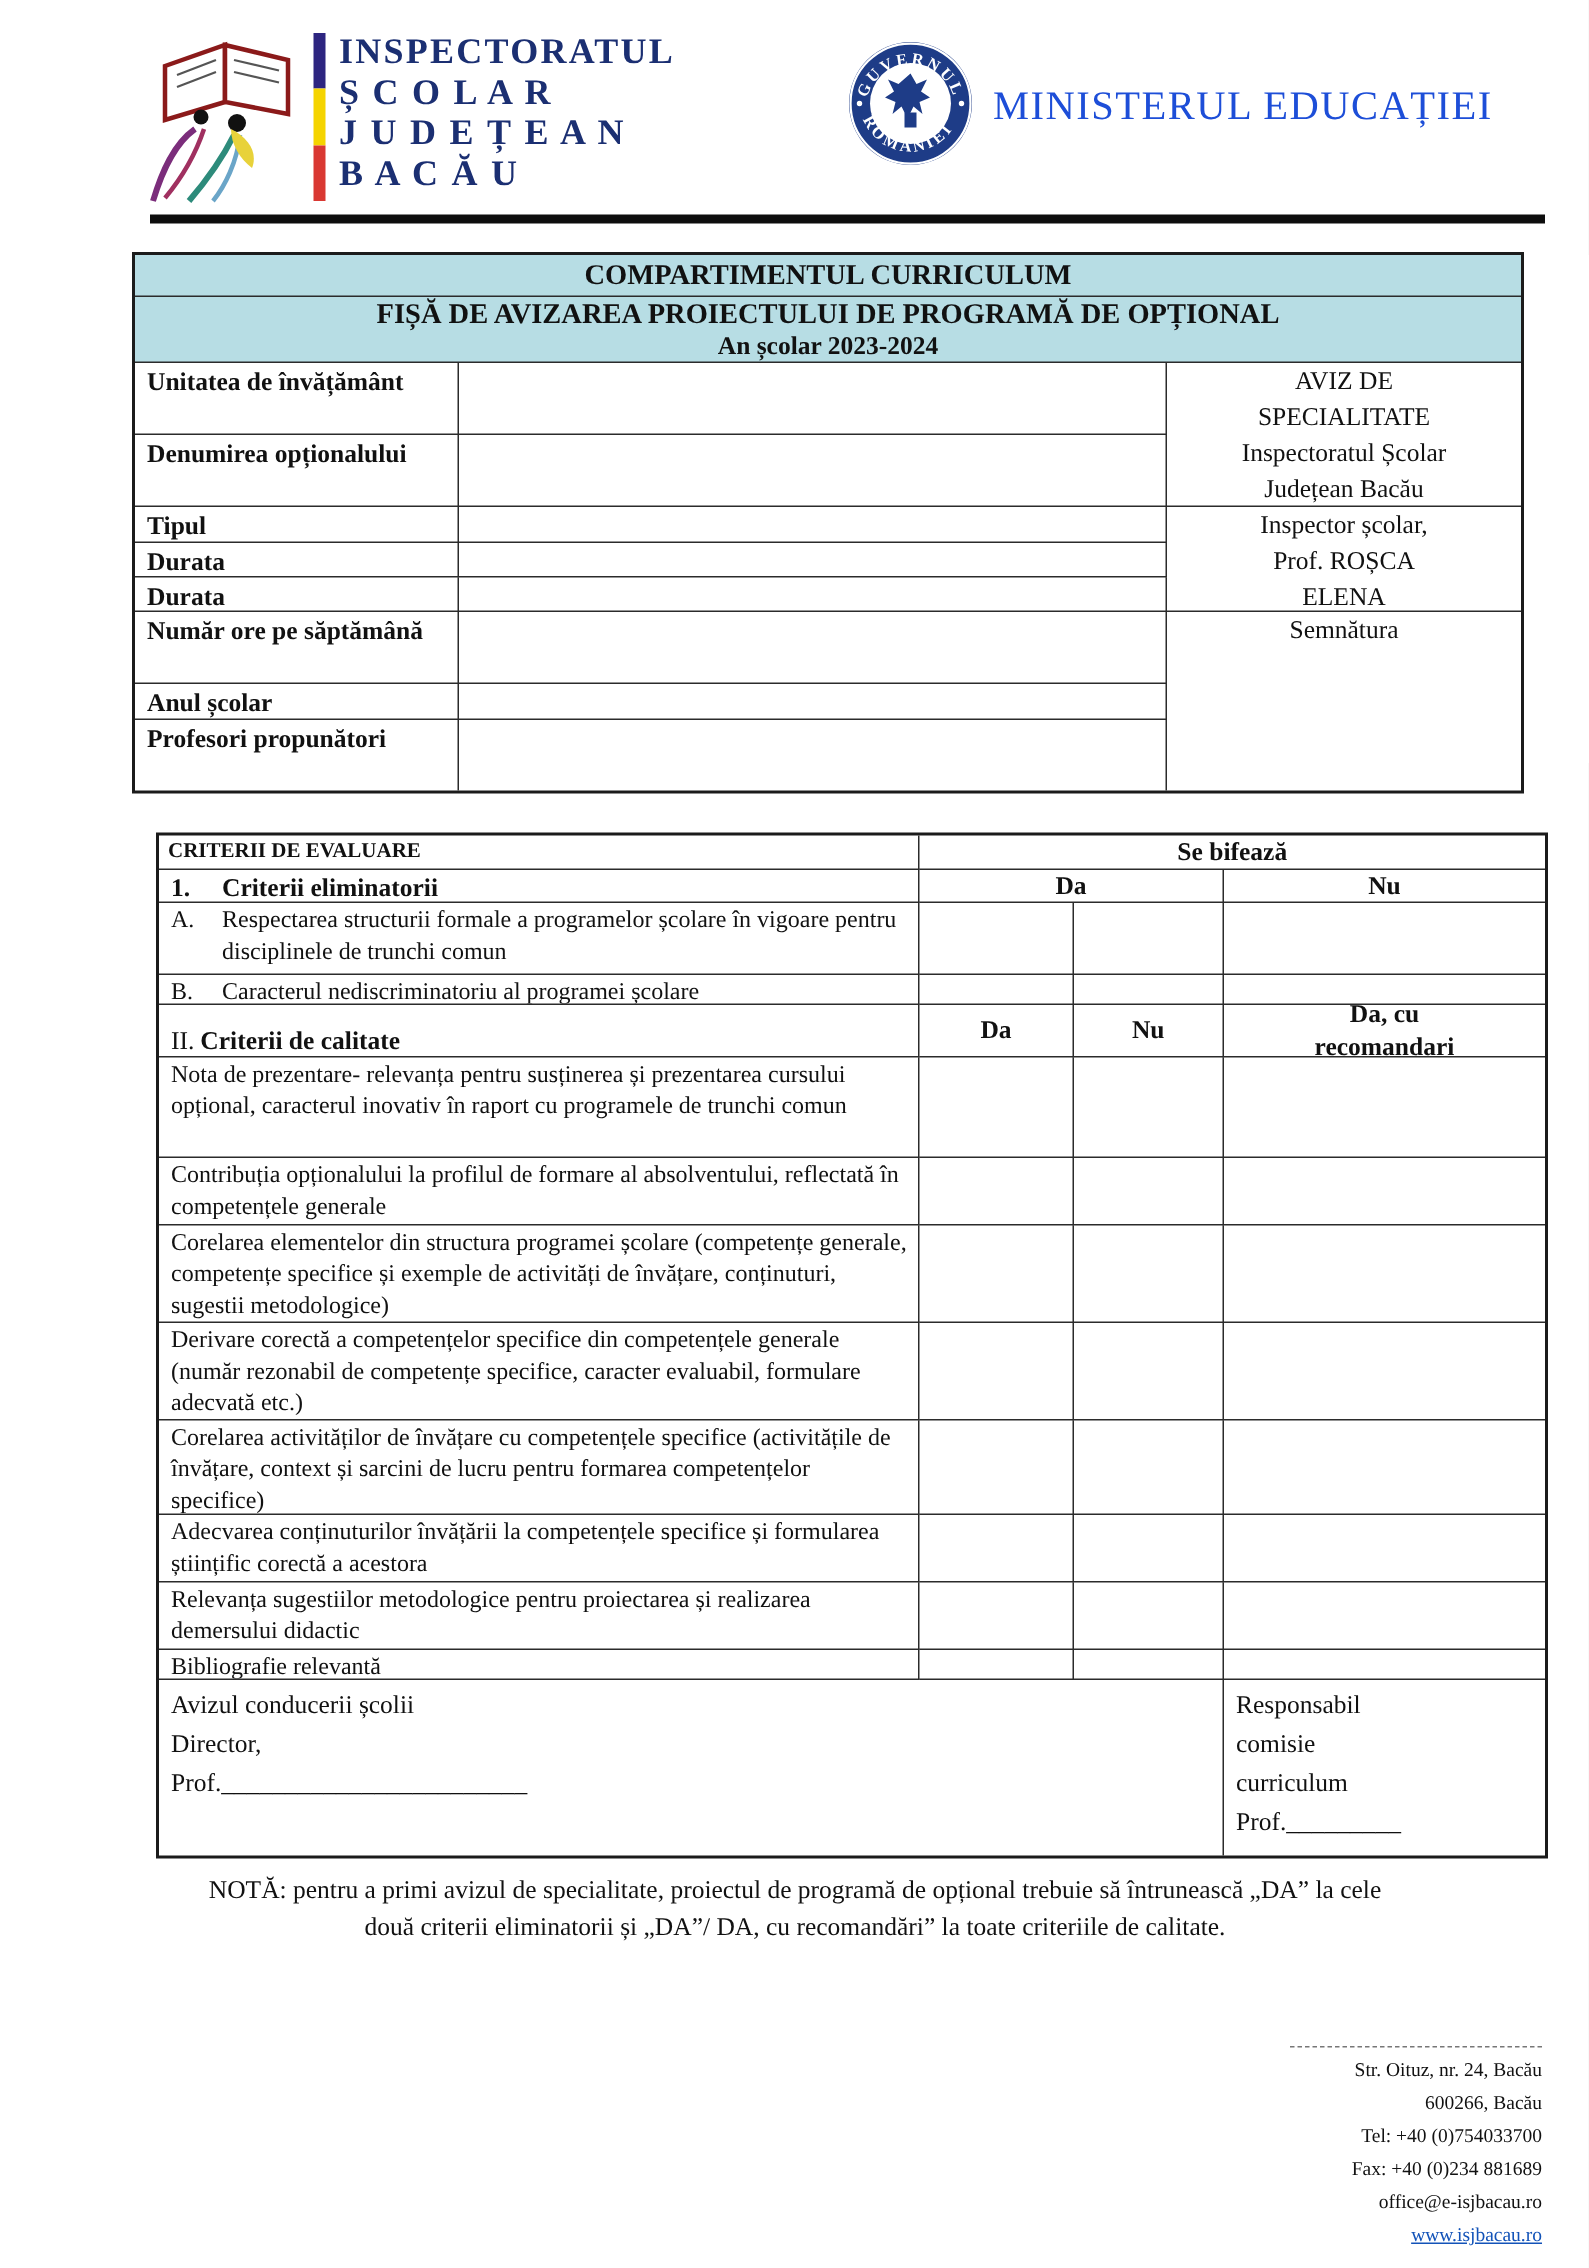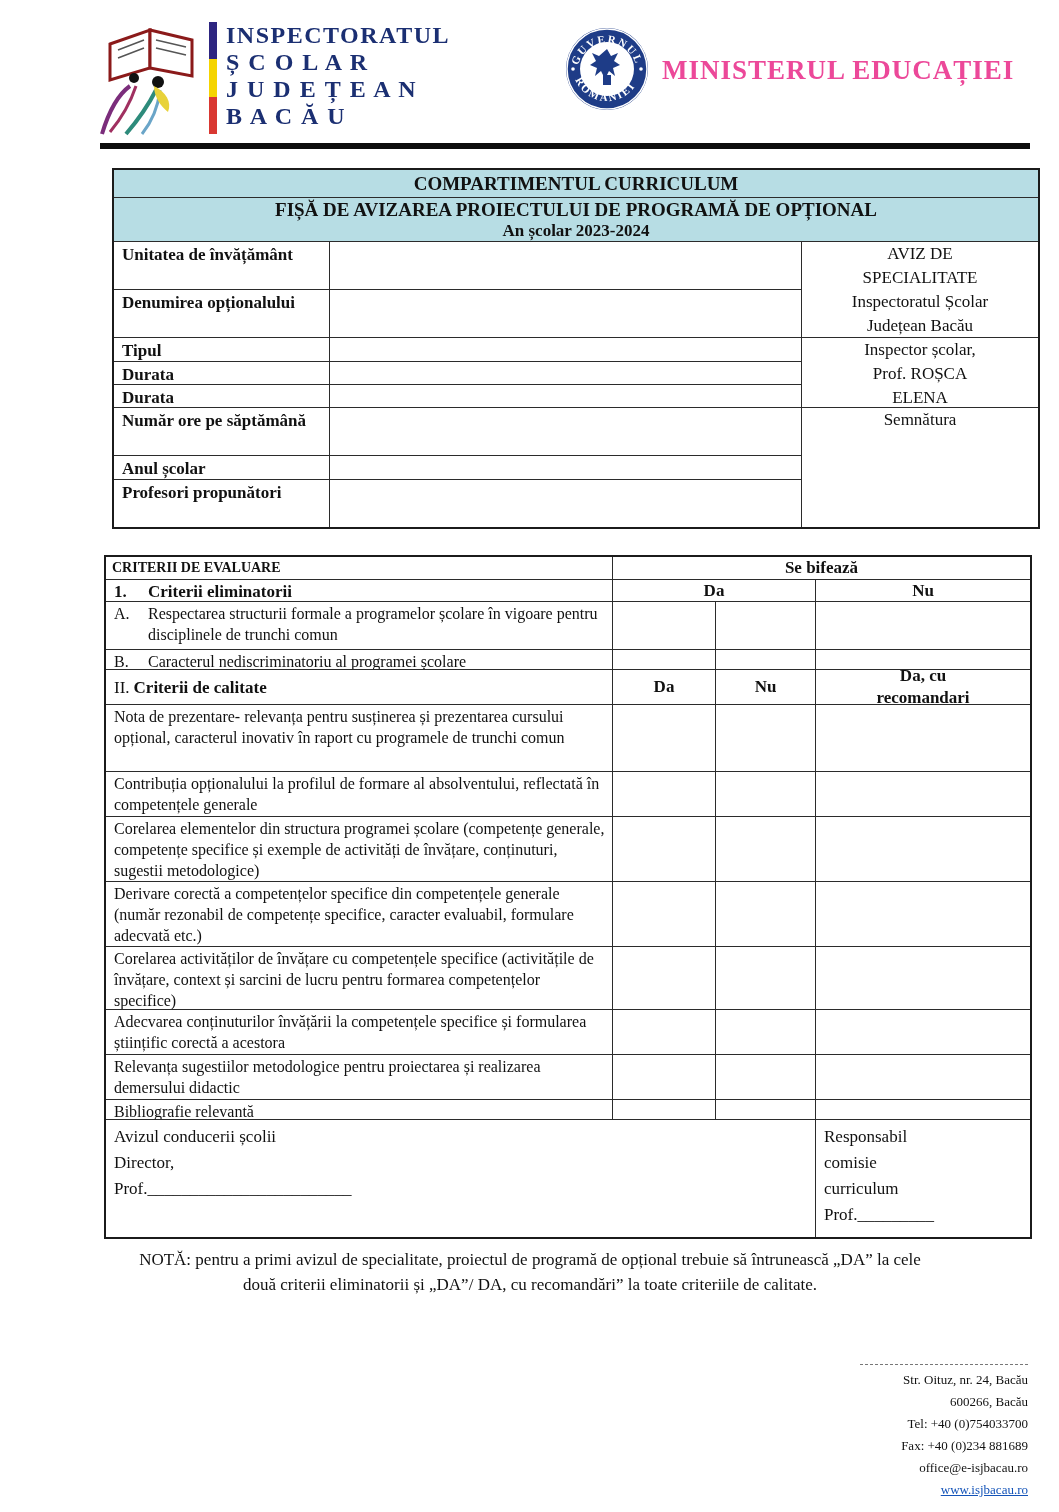--- a/index.html
+++ b/index.html
@@ -7,47 +7,47 @@
   .page { position:relative; width:1059px; height:1512px; background:#ffffff; margin:0 auto; overflow:hidden; }
 
   
   .isj-logo { position:absolute; left:96px; top:14px; width:370px; height:124px; }
   .isj-art { position:absolute; left:0; top:2px; }
   .flag-stripe { position:absolute; left:113px; top:8px; width:8px; height:112px; display:flex; flex-direction:column; }
   .flag-stripe div { flex:1; }
   .fs-blue { background:#2d2580; } .fs-yellow { background:#f5d400; } .fs-red { background:#d93832; }
   .isj-text { position:absolute; left:130px; top:8px; width:236px; color:#1b2f72; font-weight:bold; font-size:24px; line-height:27px; letter-spacing:1.5px; white-space:nowrap; }
   .gov-seal { position:absolute; left:565px; top:27px; }
-  .ministry { position:absolute; left:662px; top:55px; font-size:27px; font-weight:bold; letter-spacing:1px; color:#ec4899; white-space:nowrap; }
+  .ministry { position:absolute; left:662px; top:55px; font-size:27px; font-weight:normal; letter-spacing:1px; color:#1d4ed8; white-space:nowrap; }
 
   .top-rule { position:absolute; left:100px; top:143px; width:930px; height:6px; background:#0d0d0d; }
 
   
   .grid { position:absolute; display:grid; border:2px solid #1b1b1b; background:#fff; }
-  .t1 { left:112px; top:168px; grid-template-columns:216px 472px 236px;
+  .t1 { left:88px; top:168px; grid-template-columns:216px 472px 236px;
         grid-template-rows:28px 44px 48px 48px 24px 23px 23px 48px 24px 47px; }
   .t2 { left:104px; top:555px; grid-template-columns:507px 103px 100px 214px;
         grid-template-rows:23px 22px 48px 20px 35px 67px 45px 65px 65px 63px 45px 45px 20px 117px; }
   .cell { border-right:1px solid #2b2b2b; border-bottom:1px solid #2b2b2b; overflow:hidden; font-size:16px; line-height:21px; }
   .br0 { border-right:none; } .bb0 { border-bottom:none; }
   .band { background:#b7dde4; text-align:center; }
   .band1 { font-size:19px; font-weight:bold; padding-top:3px; }
   .band2 { padding-top:1px; }
   .band2 .ft { font-size:19px; font-weight:bold; line-height:22px; }
   .band2 .yr { font-size:17px; font-weight:bold; line-height:20px; }
   .lbl { font-weight:bold; font-size:17px; line-height:23px; padding:1px 4px 0 8px; }
   .aviz { font-size:17px; line-height:24px; text-align:center; padding-top:0; }
   .hleft { font-weight:bold; font-size:14px; padding:0 0 0 6px; line-height:22px; }
   .hctr { font-weight:bold; font-size:17px; text-align:center; line-height:22px; display:flex; align-items:center; justify-content:center; }
   .crit { padding:1px 6px 0 8px; }
   .crit-ab { display:flex; padding:1px 6px 0 8px; }
   .crit-ab .no { width:34px; flex:0 0 34px; }
   .crit-ab .tx { flex:1; }
   .s1row .no, .s1row .tx { font-weight:bold; font-size:17px; }
-  .s2lab { padding:0 6px 0 8px; display:flex; align-items:center; font-size:17px; }
+  .s2lab { padding:0 6px 0 8px; display:flex; align-items:flex-end; font-size:17px; }
   .s2lab b { margin-left:4px; }
   .darec-wrap { display:inline-block; width:110px;text-align:center; }
   .approve { padding:4px 8px; font-size:17px; line-height:26px; }
 
   
   .note { position:absolute; left:60px; top:1247px; width:940px; text-align:center; font-size:17px; line-height:25px; }
   .footer { position:absolute; right:31px; top:1364px; width:320px; text-align:right; font-size:13px; line-height:22px; }
   .footer-sep { margin-left:auto; width:168px; height:1px; border-top:1px dashed #777; margin-bottom:4px; }
   .weblink { color:#1353b8; text-decoration:underline; cursor:pointer; }
 </style>

